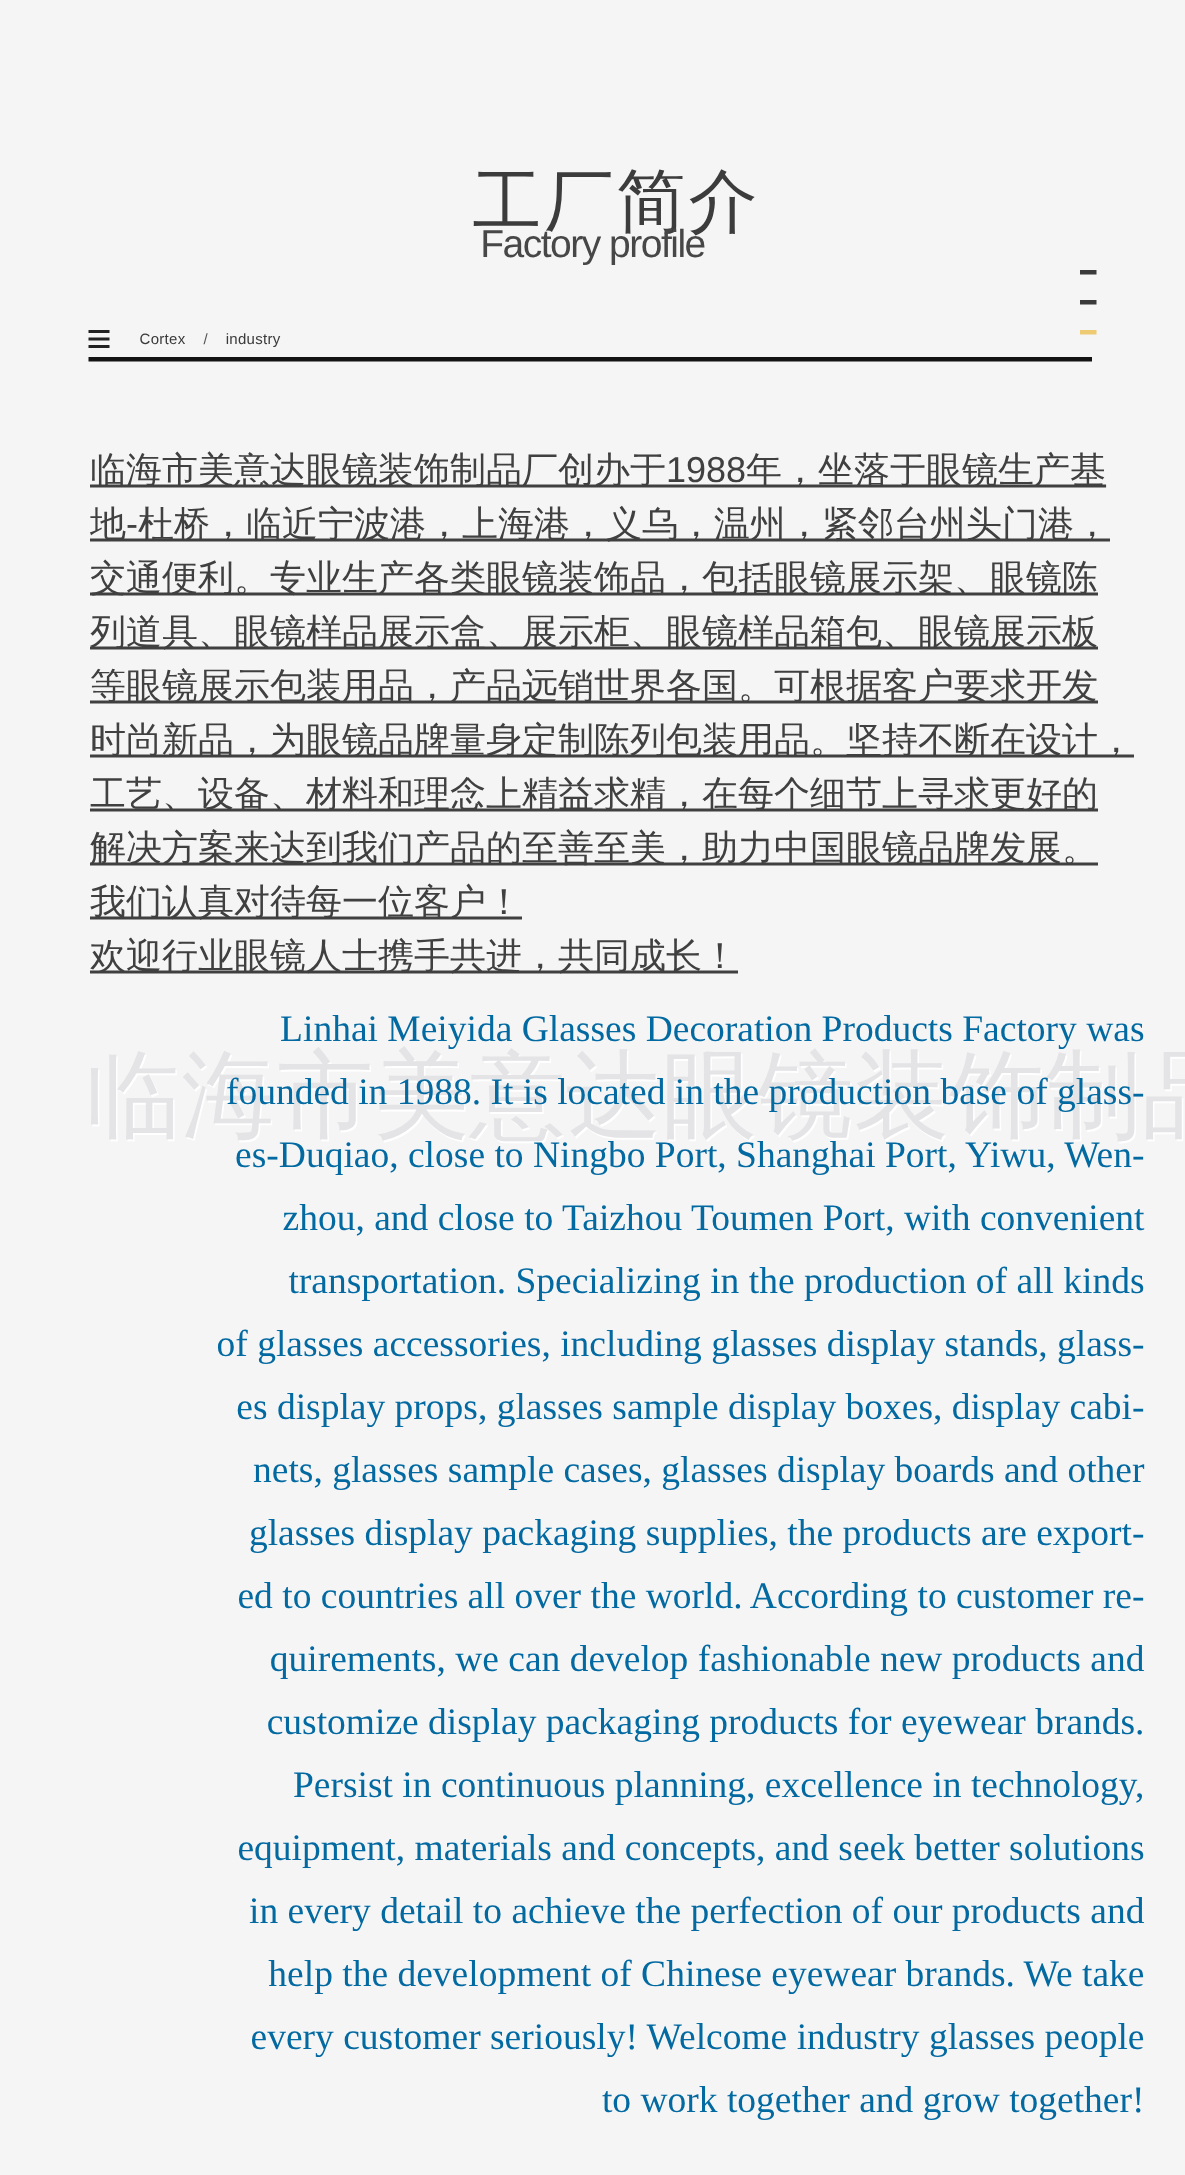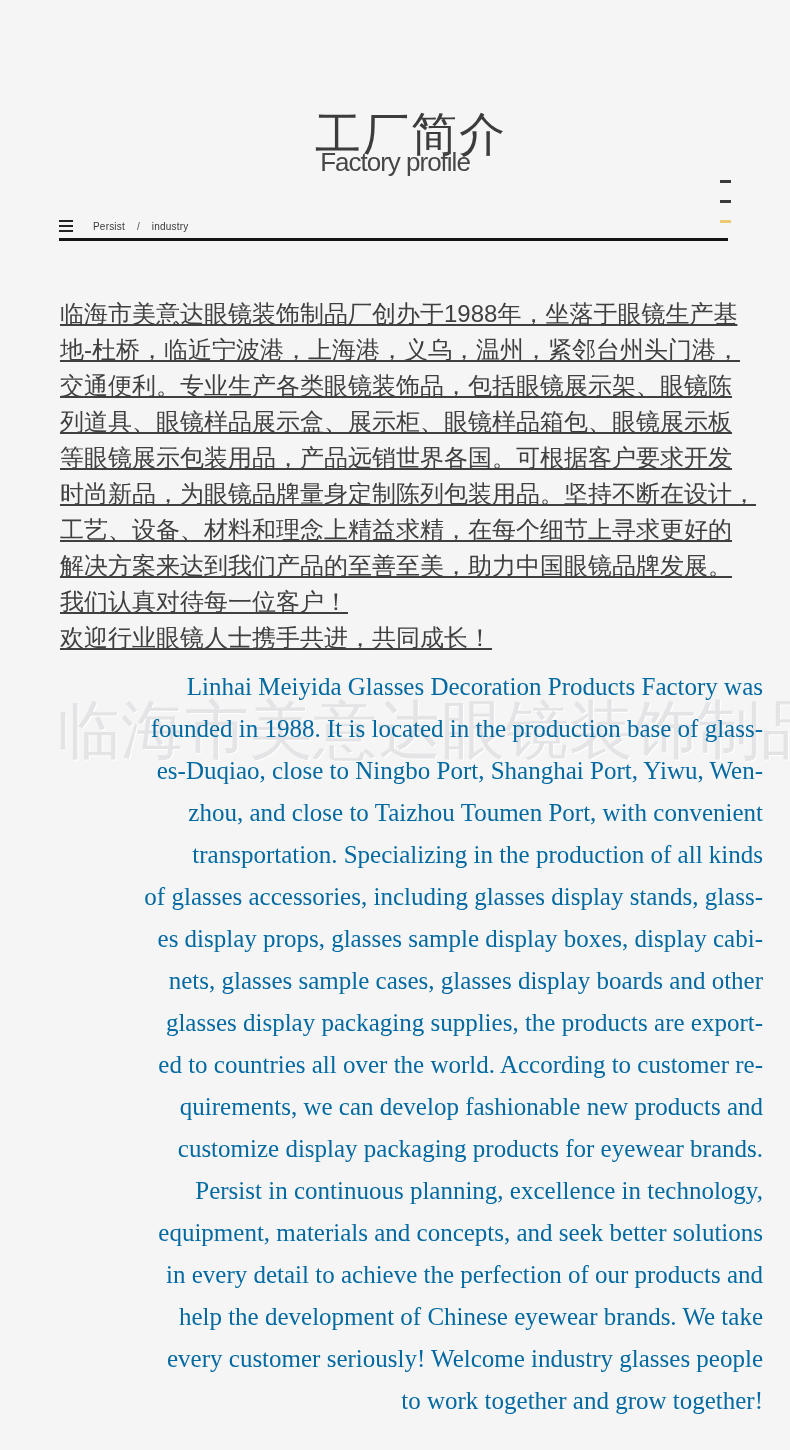--- a/index.html
+++ b/index.html
@@ -140,21 +140,21 @@
     <div class="dash"></div>
     <div class="dash active"></div>
   </div>
 
   <div class="breadcrumb-bar">
     <div class="menu-button">
       <span class="bar"></span>
       <span class="bar"></span>
       <span class="bar"></span>
     </div>
-    <span class="crumb link">Persist</span>
+    <span class="crumb link">Cortex</span>
     <span class="crumb-sep">/</span>
     <span class="crumb link">industry</span>
   </div>
 
   <div class="header-divider"></div>
 
   <div class="para-cn">临海市美意达眼镜装饰制品厂创办于1988年，坐落于眼镜生产基
 地-杜桥，临近宁波港，上海港，义乌，温州，紧邻台州头门港，
 交通便利。专业生产各类眼镜装饰品，包括眼镜展示架、眼镜陈
 列道具、眼镜样品展示盒、展示柜、眼镜样品箱包、眼镜展示板

